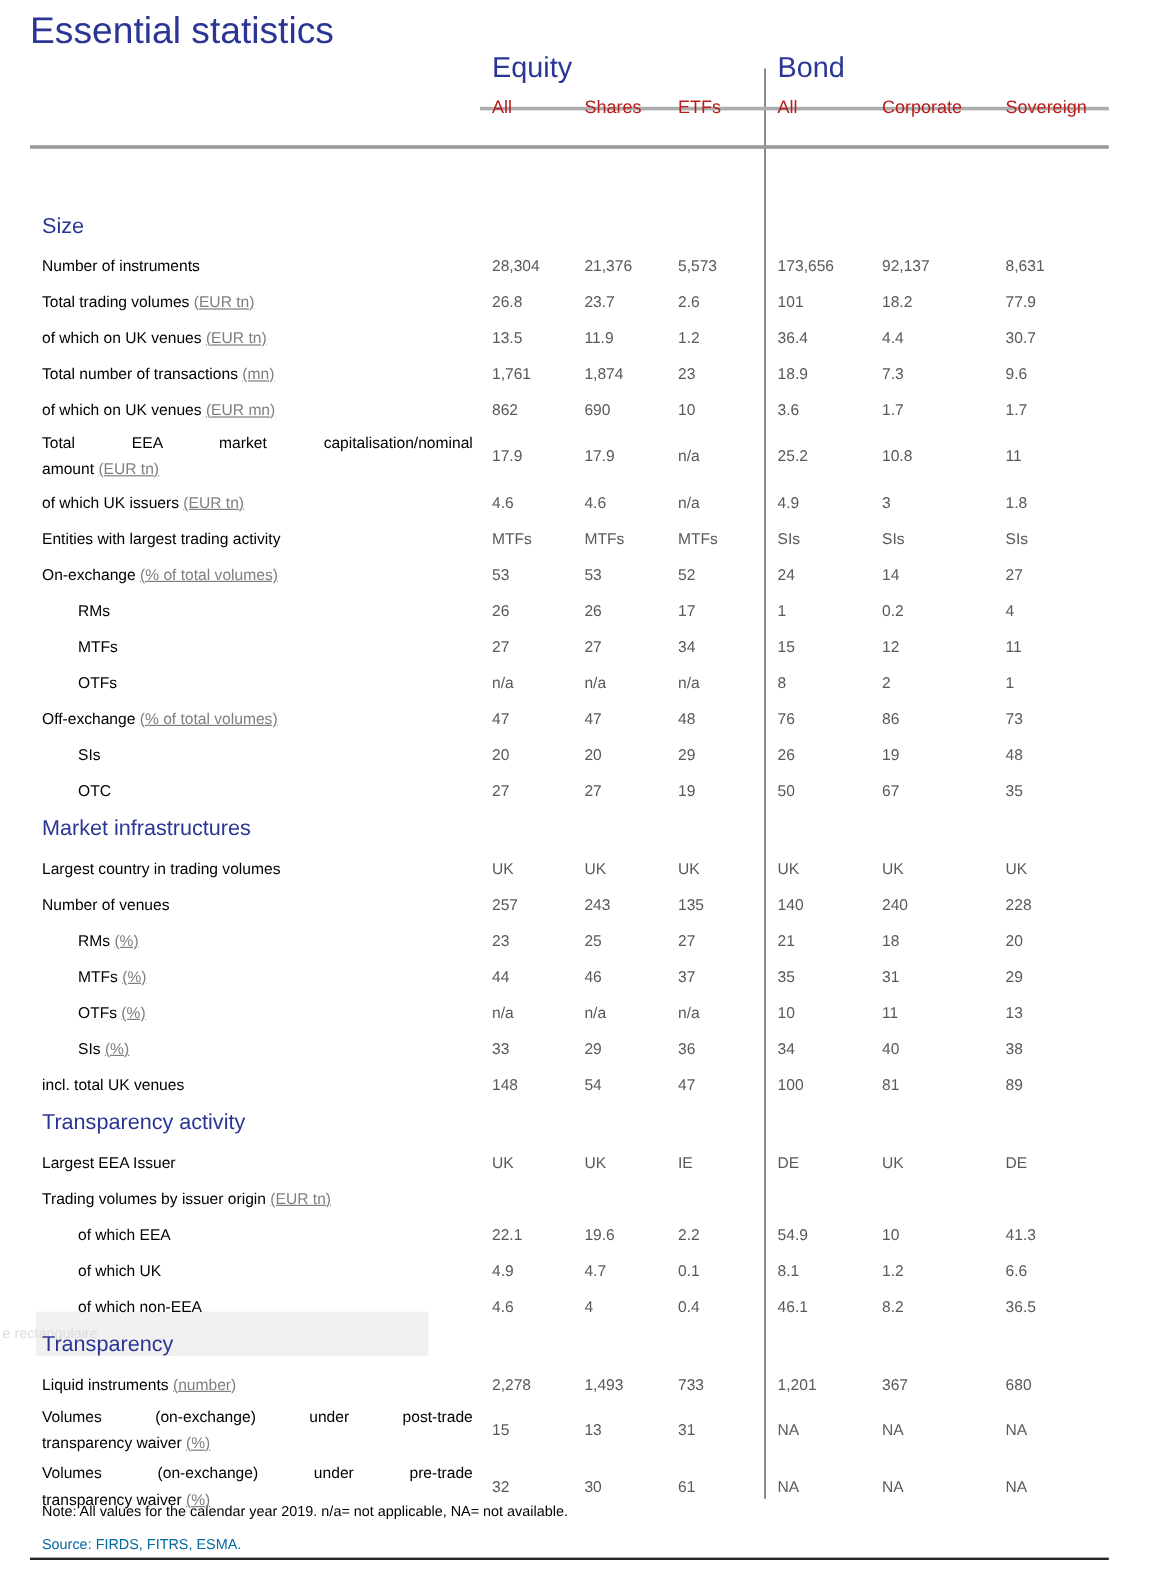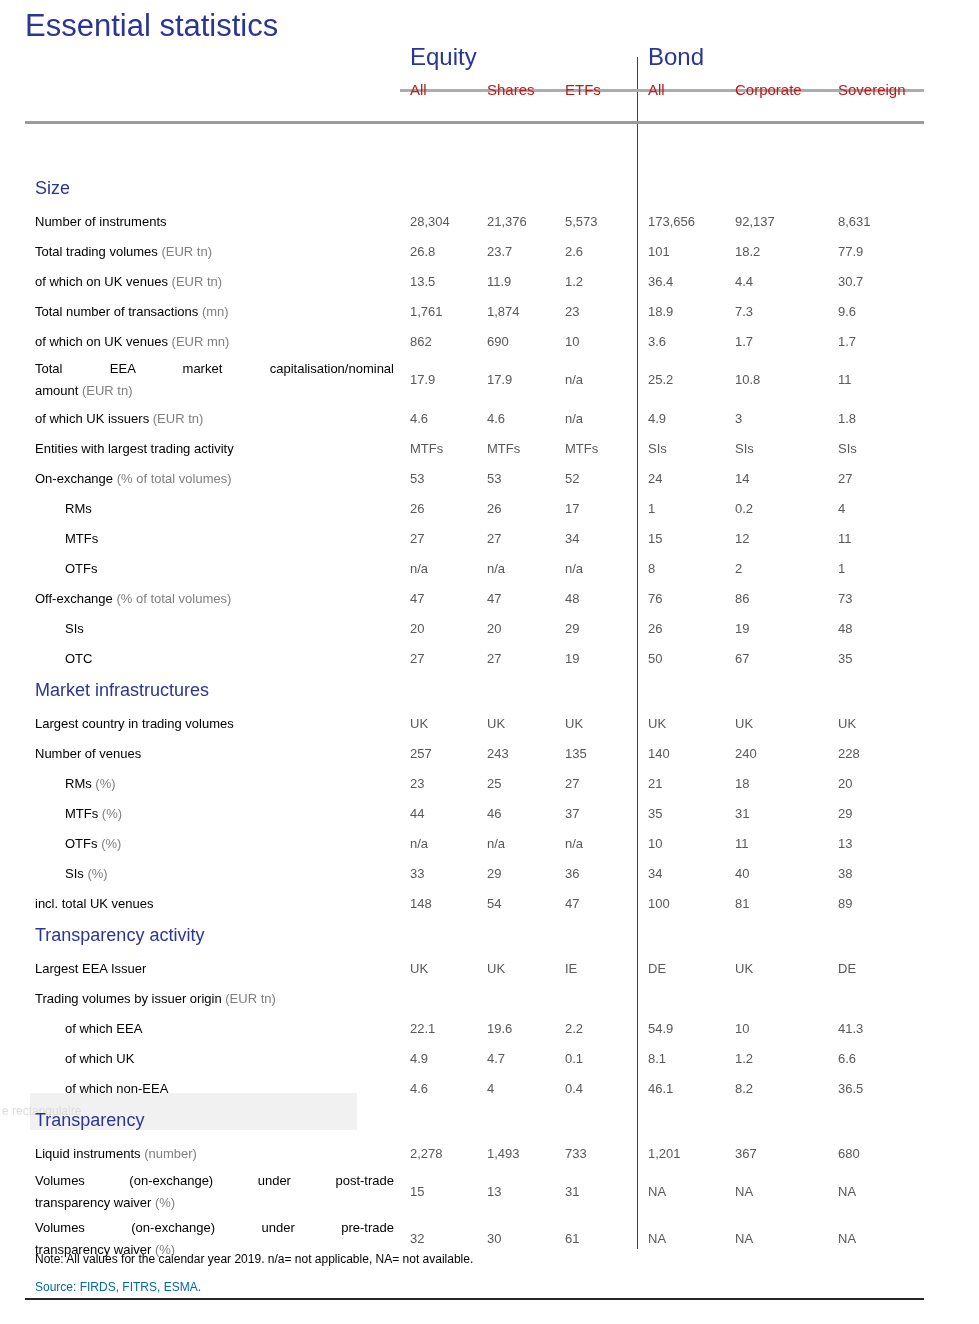--- a/index.html
+++ b/index.html
@@ -19,21 +19,21 @@
   .w1{width:77px;flex:none;} .w2{width:78px;flex:none;} .w3{width:83px;flex:none;}
   .w4{width:87px;flex:none;} .w5{width:103px;flex:none;} .w6{width:97px;flex:none;}
   .head-line{position:absolute;left:25px;top:121px;width:910px;height:3px;background:#9b9b9b;}
   .vdivider{position:absolute;left:637px;top:57px;width:1px;height:1192px;background:#404040;z-index:0;}
   #table-body{position:absolute;left:0;top:127px;width:979px;padding-left:35px;box-sizing:border-box;z-index:2;margin-top:44px;}
   .sec-heading{height:35px;display:flex;align-items:center;font-size:18px;color:var(--blue);position:relative;z-index:2;}
   .row{display:flex;align-items:center;height:30px;font-size:13px;}
   .row.twoline{height:47px;}
   .label{width:375px;flex:none;box-sizing:border-box;padding-right:16px;color:#000;}
   .row.indent .label{padding-left:30px;}
-  .unit{color:var(--unit-gray);}
+  .unit{color:var(--unit-gray);text-decoration:underline;}
   .cell{color:var(--value-gray);}
   .l1{text-align:justify;text-align-last:justify;line-height:22px;}
   .l2{line-height:22px;}
   .ghost-box{position:absolute;left:30px;top:1093px;width:327px;height:37px;background:#f1f1f1;z-index:0;}
   .ghost-text{position:absolute;left:2px;top:1104px;font-size:12px;color:#dcdcdc;z-index:1;}
   .note{position:absolute;left:35px;top:1252px;font-size:12px;color:#000;}
   .source{position:absolute;left:35px;top:1280px;font-size:12px;color:#0369a1;}
   .bottom-line{position:absolute;left:25px;top:1298px;width:910px;height:2px;background:#262626;}
 </style>
 </head>

